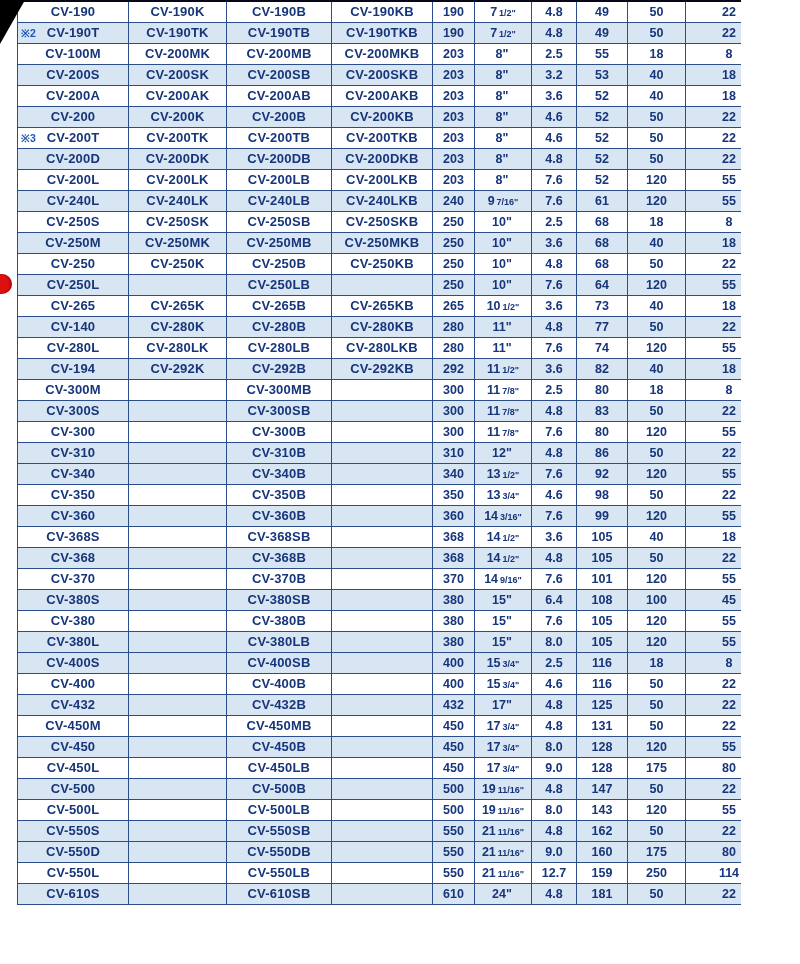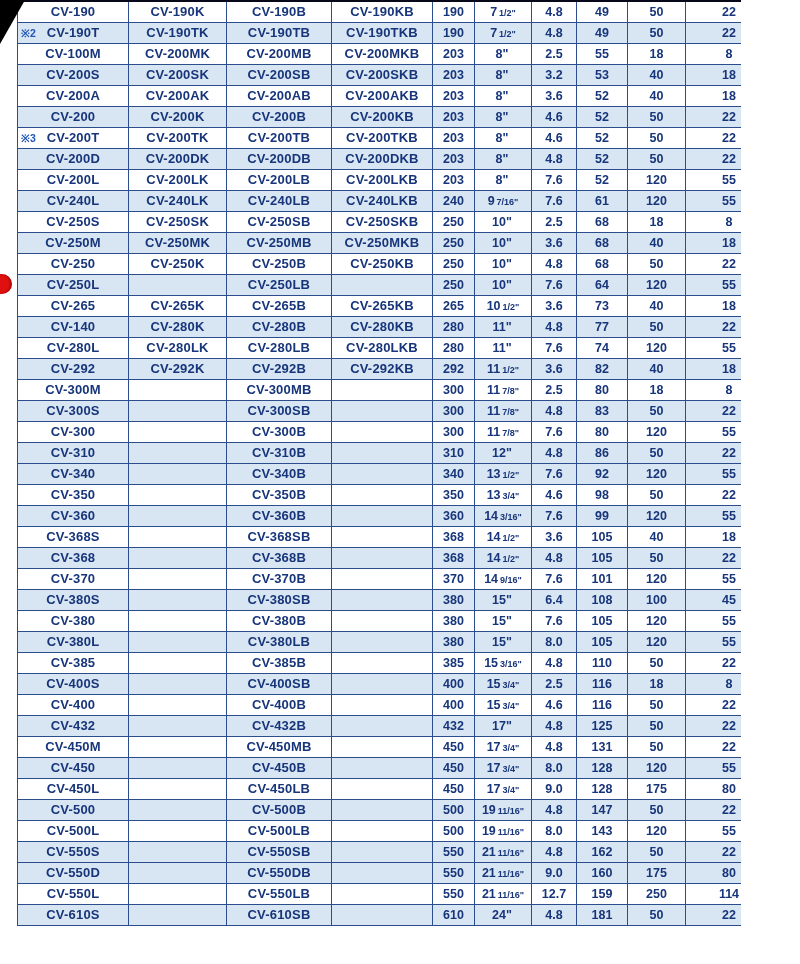--- a/index.html
+++ b/index.html
@@ -244,21 +244,21 @@
           <td class="model"><span>CV-280LB</span></td>
           <td class="model"><span>CV-280LKB</span></td>
           <td>280</td>
           <td class="inch"><span>11"</span><span class="frac"></span></td>
           <td>7.6</td>
           <td>74</td>
           <td>120</td>
           <td>55</td>
         </tr>
         <tr class="alt">
-          <td class="model"><span>CV-292</span></td>
+          <td class="model"><span>CV-194</span></td>
           <td class="model"><span>CV-292K</span></td>
           <td class="model"><span>CV-292B</span></td>
           <td class="model"><span>CV-292KB</span></td>
           <td>292</td>
           <td class="inch"><span>11</span><span class="frac">1/2"</span></td>
           <td>3.6</td>
           <td>82</td>
           <td>40</td>
           <td>18</td>
         </tr>
@@ -411,32 +411,20 @@
           <td class="model"><span></span></td>
           <td class="model"><span>CV-380LB</span></td>
           <td class="model"><span></span></td>
           <td>380</td>
           <td class="inch"><span>15"</span><span class="frac"></span></td>
           <td>8.0</td>
           <td>105</td>
           <td>120</td>
           <td>55</td>
         </tr>
-        <tr>
-          <td class="model"><span>CV-385</span></td>
-          <td class="model"><span></span></td>
-          <td class="model"><span>CV-385B</span></td>
-          <td class="model"><span></span></td>
-          <td>385</td>
-          <td class="inch"><span>15</span><span class="frac">3/16"</span></td>
-          <td>4.8</td>
-          <td>110</td>
-          <td>50</td>
-          <td>22</td>
-        </tr>
         <tr class="alt">
           <td class="model"><span>CV-400S</span></td>
           <td class="model"><span></span></td>
           <td class="model"><span>CV-400SB</span></td>
           <td class="model"><span></span></td>
           <td>400</td>
           <td class="inch"><span>15</span><span class="frac">3/4"</span></td>
           <td>2.5</td>
           <td>116</td>
           <td>18</td>

